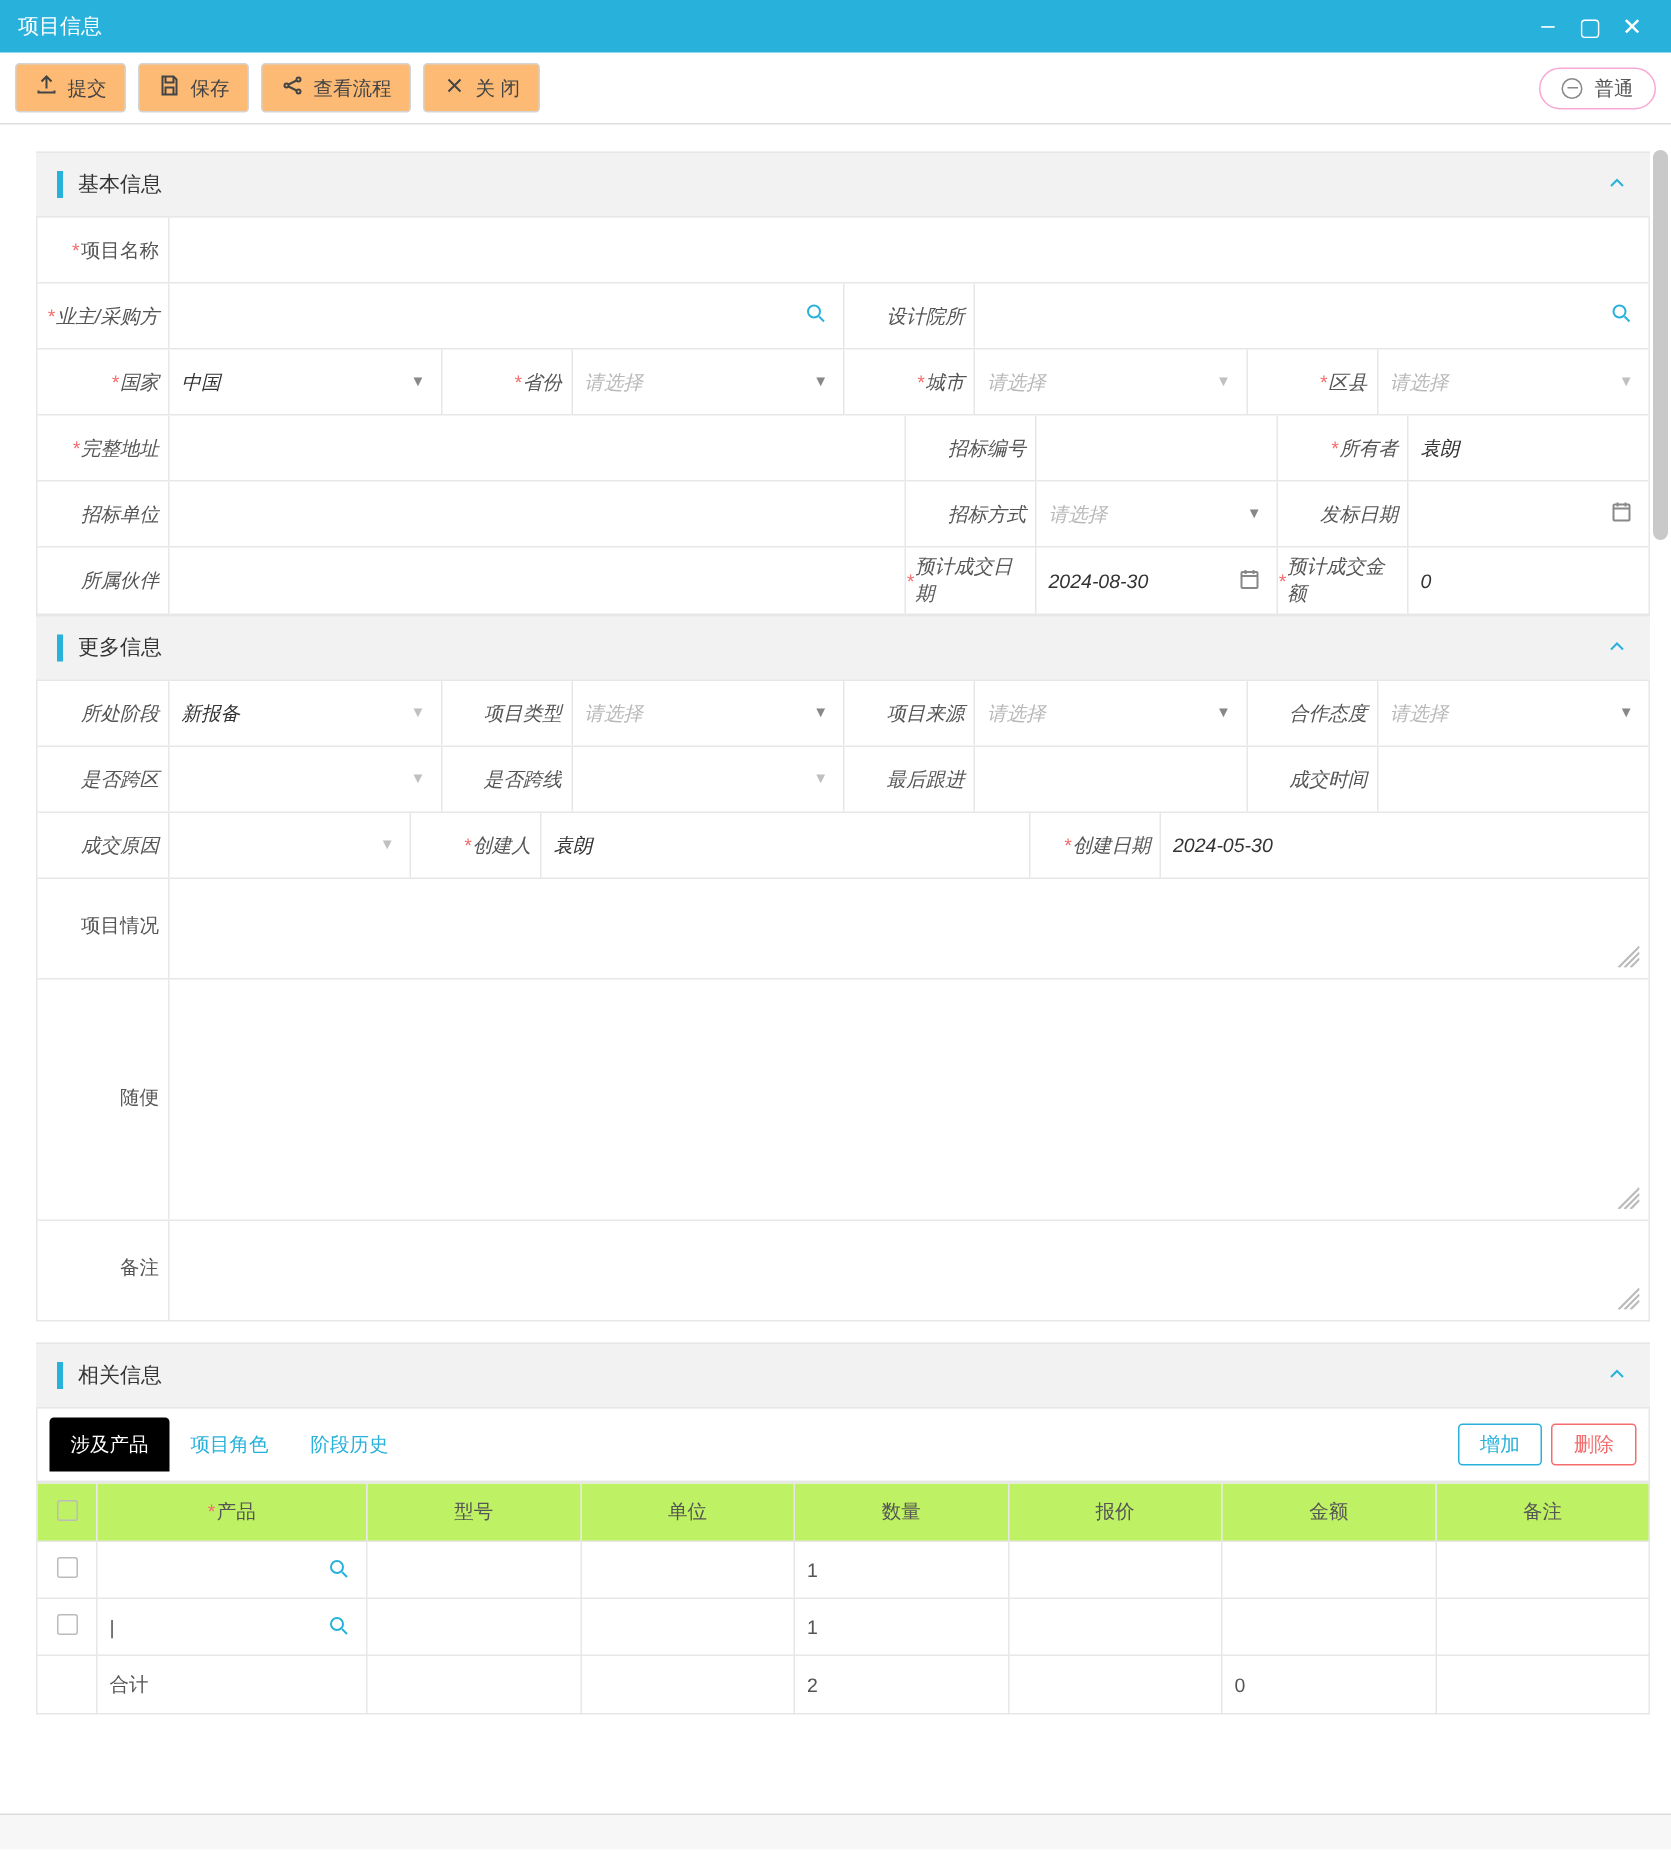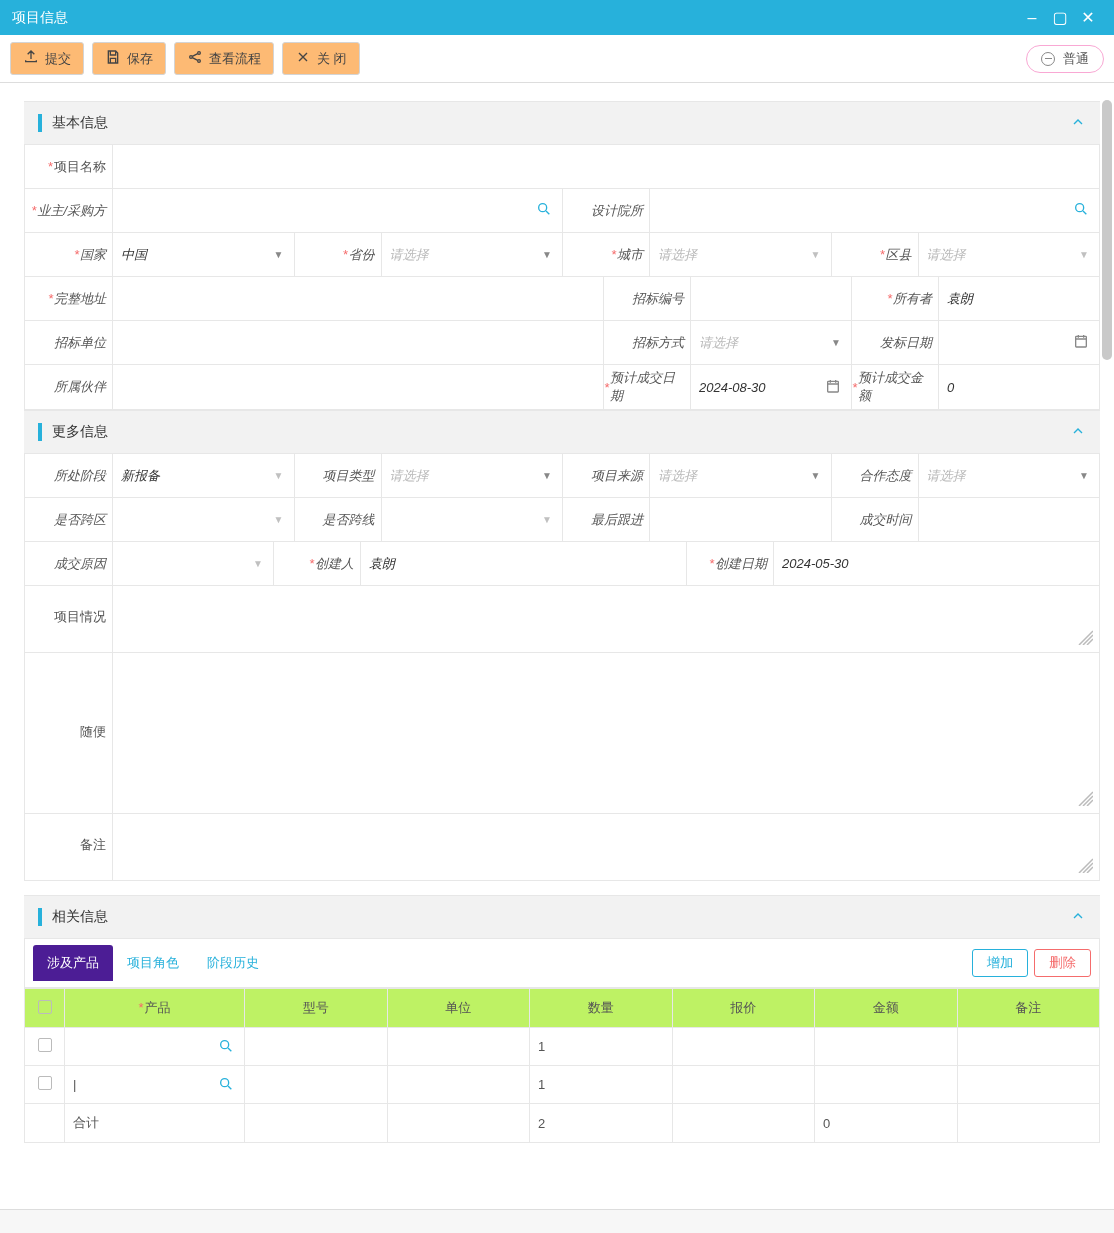--- a/index.html
+++ b/index.html
@@ -32,21 +32,21 @@
   .caret { position:absolute; right:10px; color:#888; font-size:10px;}
   .caret.muted{color:#c0c0c0;}
   .search-ico { position:absolute; right:10px; color:#27b1db; }
   .cal-ico { position:absolute; right:10px; color:#888; }
   .resize-lines { position:absolute; right:6px; bottom:4px; color:#bbb; }
   .tall { min-height:66px; align-items:flex-start; padding-top:22px;}
   .tall2 { min-height:160px; align-items:flex-start; padding-top:70px;}
   .tall3 { min-height:62px; }
   .tabs-row { display:flex; align-items:center; border:1px solid #e7e7e7; border-top:none; padding:6px 8px;}
   .tab { padding:9px 14px; cursor:pointer; font-size:13px; color:#27b1db; border-radius:3px 3px 0 0;}
-  .tab.active { background:#4c1d95; color:#fff; }
+  .tab.active { background:#000000; color:#fff; }
   .small-btn { border:1px solid #27b1db; color:#27b1db; background:#fff; padding:4px 14px; border-radius:3px; margin-left:6px; cursor:pointer;}
   .small-btn.danger { border-color:#f56c6c; color:#f56c6c;}
   table.prod { width:100%; border-collapse:collapse; }
   table.prod th, table.prod td { border:1px solid #e7e7e7; padding:10px 8px; font-size:13px; text-align:left; color:#555; font-weight:normal;}
   table.prod th { background:#bef264; text-align:center;}
   table.prod td.center{text-align:center;}
   .chk { width:14px; height:14px; border:1px solid #bbb; display:inline-block; border-radius:2px;}
   .foot { position:absolute; bottom:0; left:0; right:0; height:24px; background:#f7f7f7; border-top:1px solid #ddd;}
   svg.ico{width:16px;height:16px;stroke:currentColor;fill:none;stroke-width:2;}
   .scroll-fake { position:absolute; top:95px; right:2px; width:10px; height:1067px; background:transparent;}

